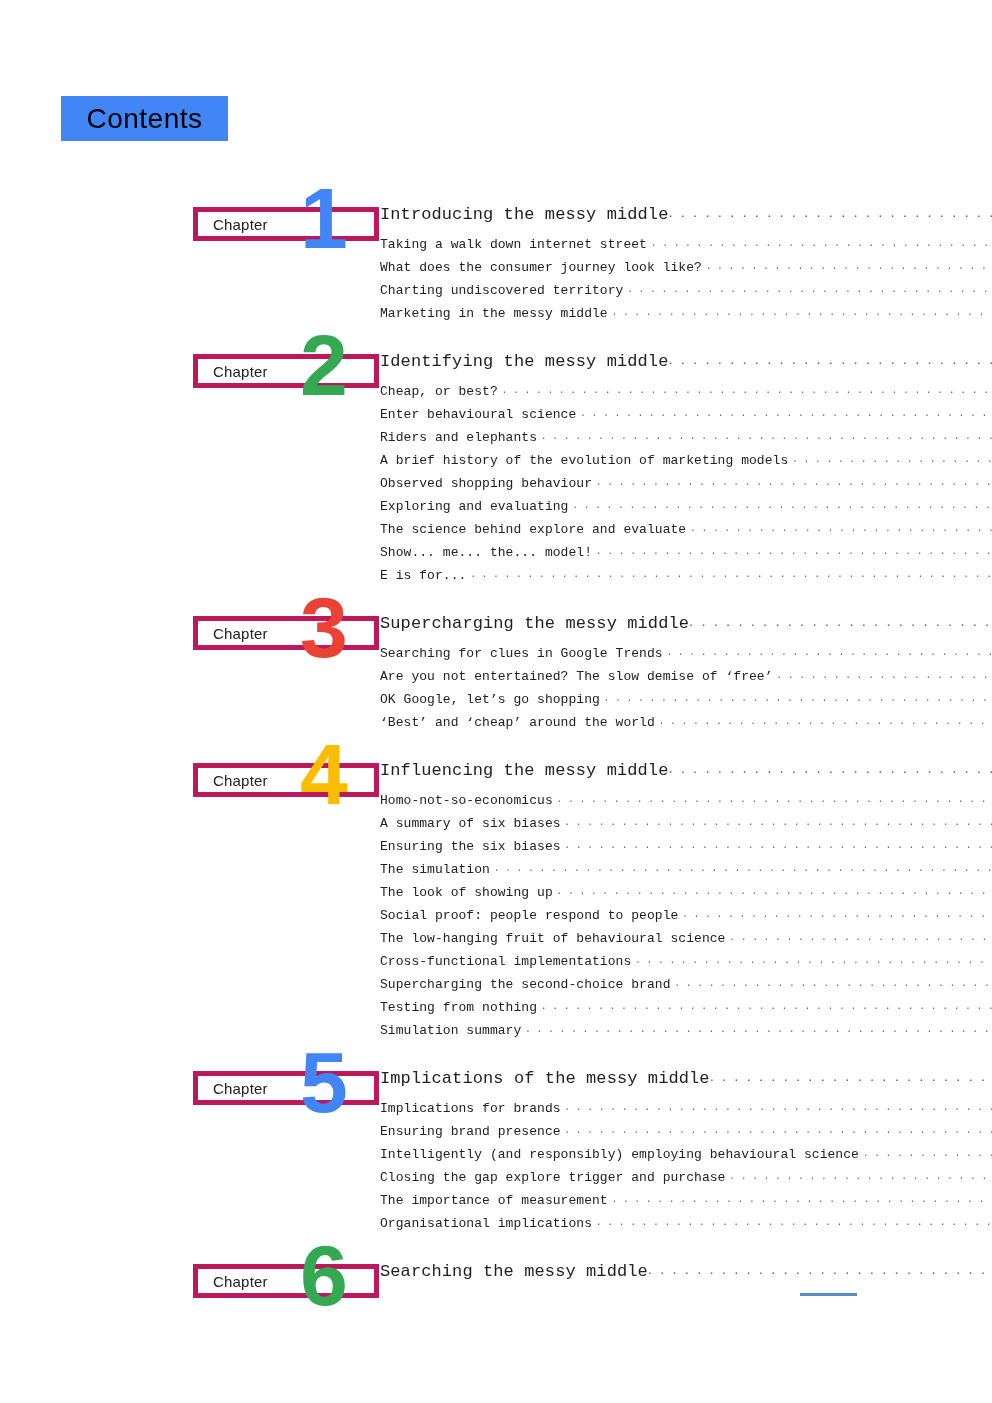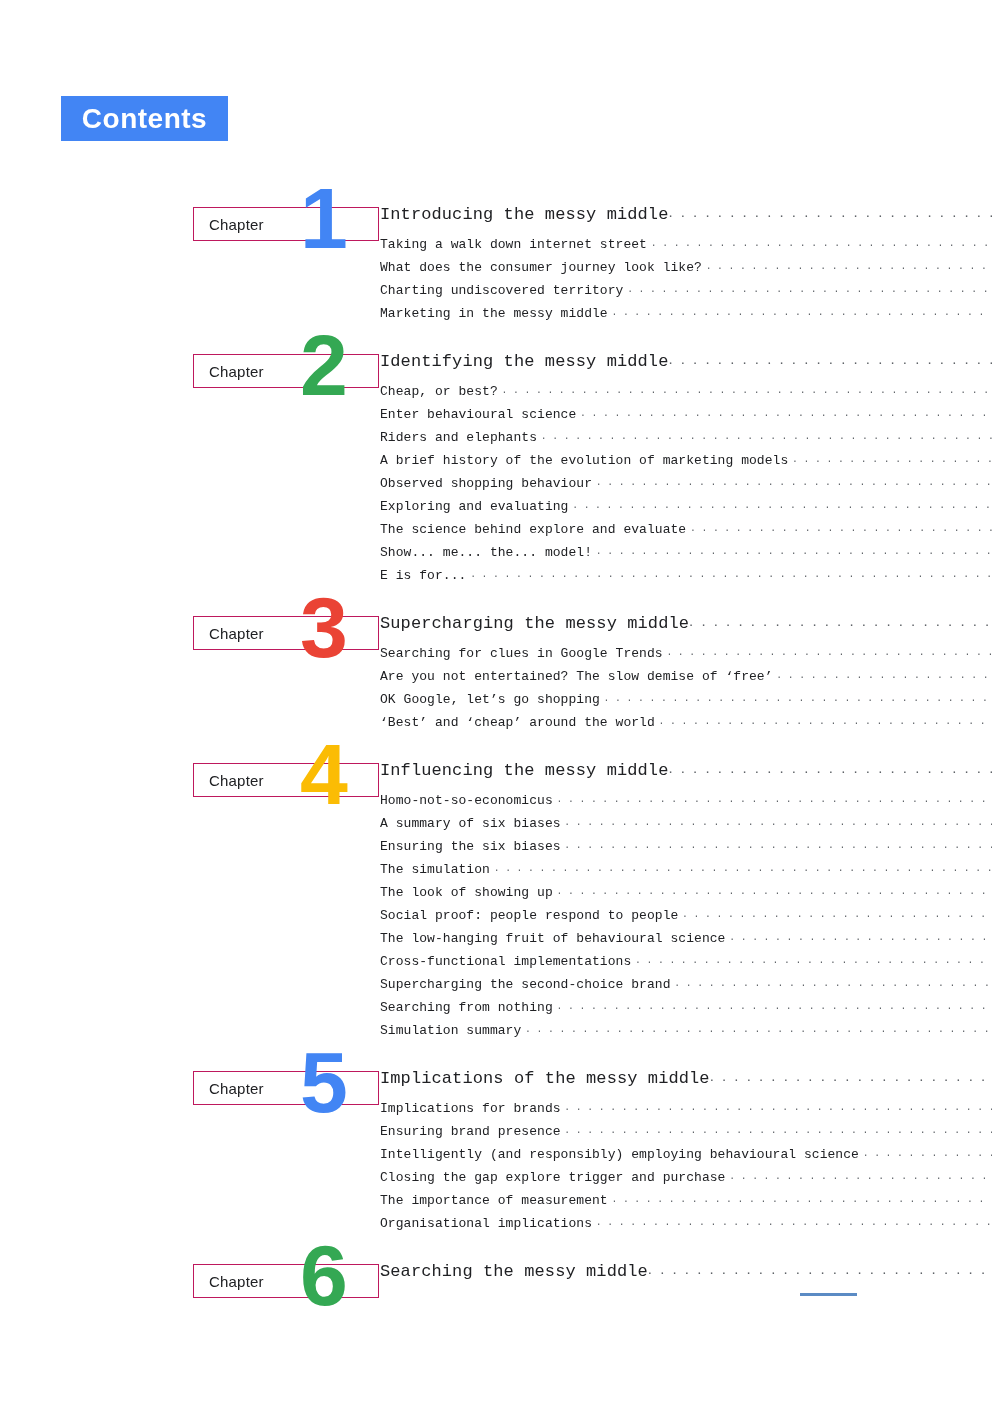--- a/index.html
+++ b/index.html
@@ -22,23 +22,23 @@
     left: 61px;
     top: 96px;
     width: 167px;
     height: 45px;
     background: #4285F4;
     display: flex;
     align-items: center;
     justify-content: center;
   }
   .contents-banner-label {
-    color: #ffffff;
+    color: #000000;
     font-size: 28px;
-    font-weight: 700;
+    font-weight: 400;
     letter-spacing: 0.5px;
     line-height: 1;
   }
 
   
   .toc {
     position: absolute;
     left: 0;
     top: 205px;
     width: 992px;
@@ -57,21 +57,21 @@
     flex: 0 0 380px;
     height: 36px;
     margin-top: 2px;
   }
   .chapter-box {
     position: absolute;
     left: 193px;
     top: 0;
     width: 186px;
     height: 34px;
-    border: 1px solid #be185d;
+    border: 5px solid #be185d;
     box-sizing: border-box;
     background: transparent;
   }
   .chapter-box-label {
     position: absolute;
     left: 15px;
     top: 50%;
     transform: translateY(-50%);
     font-size: 15px;
     font-weight: 400;
@@ -325,21 +325,21 @@
         </div>
         <div class="entry sub-entry">
           <span class="entry-title">Cross-functional implementations</span>
           <span class="entry-leader">. . . . . . . . . . . . . . . . . . . . . . . . . . . . . . . . . . . . . . . . . . . . . . . . . . . . . . . . . . . . . . . . . . . . . . . . . . . . . . . . . . . . . . . . . . . . . . . . . . . . . . . . . . . . . . . . . . . . . . . . </span>
         </div>
         <div class="entry sub-entry">
           <span class="entry-title">Supercharging the second-choice brand</span>
           <span class="entry-leader">. . . . . . . . . . . . . . . . . . . . . . . . . . . . . . . . . . . . . . . . . . . . . . . . . . . . . . . . . . . . . . . . . . . . . . . . . . . . . . . . . . . . . . . . . . . . . . . . . . . . . . . . . . . . . . . . . . . . . . . . </span>
         </div>
         <div class="entry sub-entry">
-          <span class="entry-title">Searching from nothing</span>
+          <span class="entry-title">Testing from nothing</span>
           <span class="entry-leader">. . . . . . . . . . . . . . . . . . . . . . . . . . . . . . . . . . . . . . . . . . . . . . . . . . . . . . . . . . . . . . . . . . . . . . . . . . . . . . . . . . . . . . . . . . . . . . . . . . . . . . . . . . . . . . . . . . . . . . . . </span>
         </div>
         <div class="entry sub-entry">
           <span class="entry-title">Simulation summary</span>
           <span class="entry-leader">. . . . . . . . . . . . . . . . . . . . . . . . . . . . . . . . . . . . . . . . . . . . . . . . . . . . . . . . . . . . . . . . . . . . . . . . . . . . . . . . . . . . . . . . . . . . . . . . . . . . . . . . . . . . . . . . . . . . . . . . </span>
         </div>
       </div>
     </div>
     <div class="chapter-block">
       <div class="chapter-marker">

